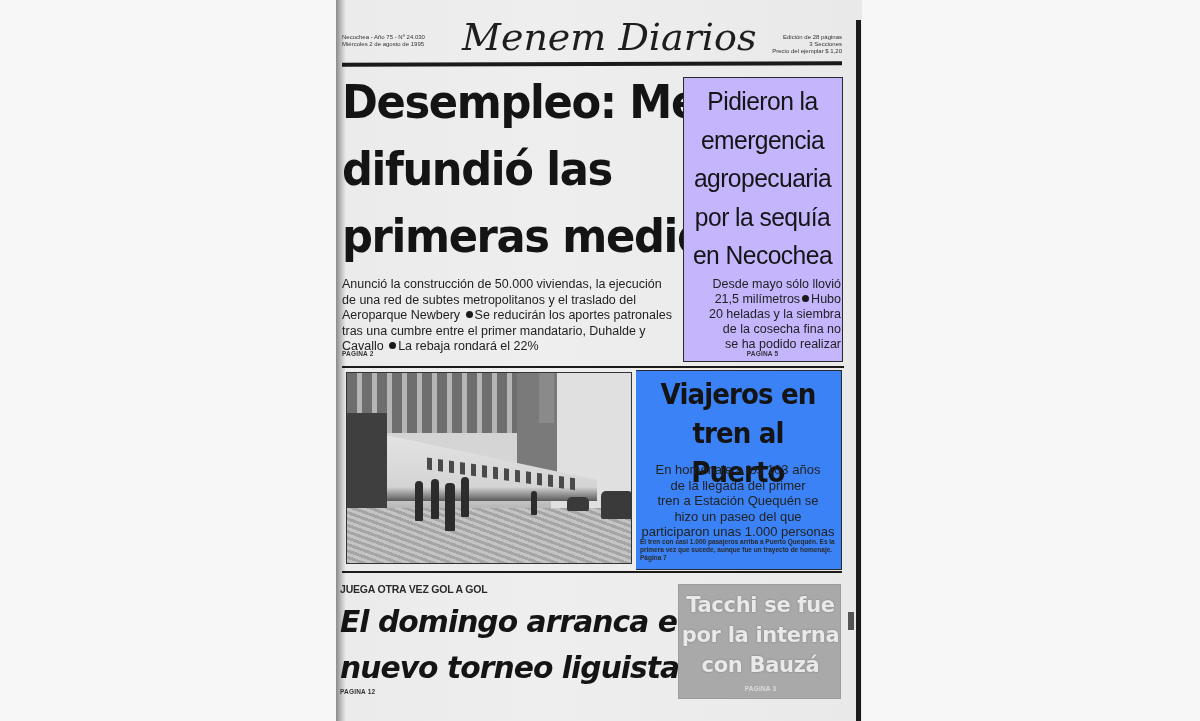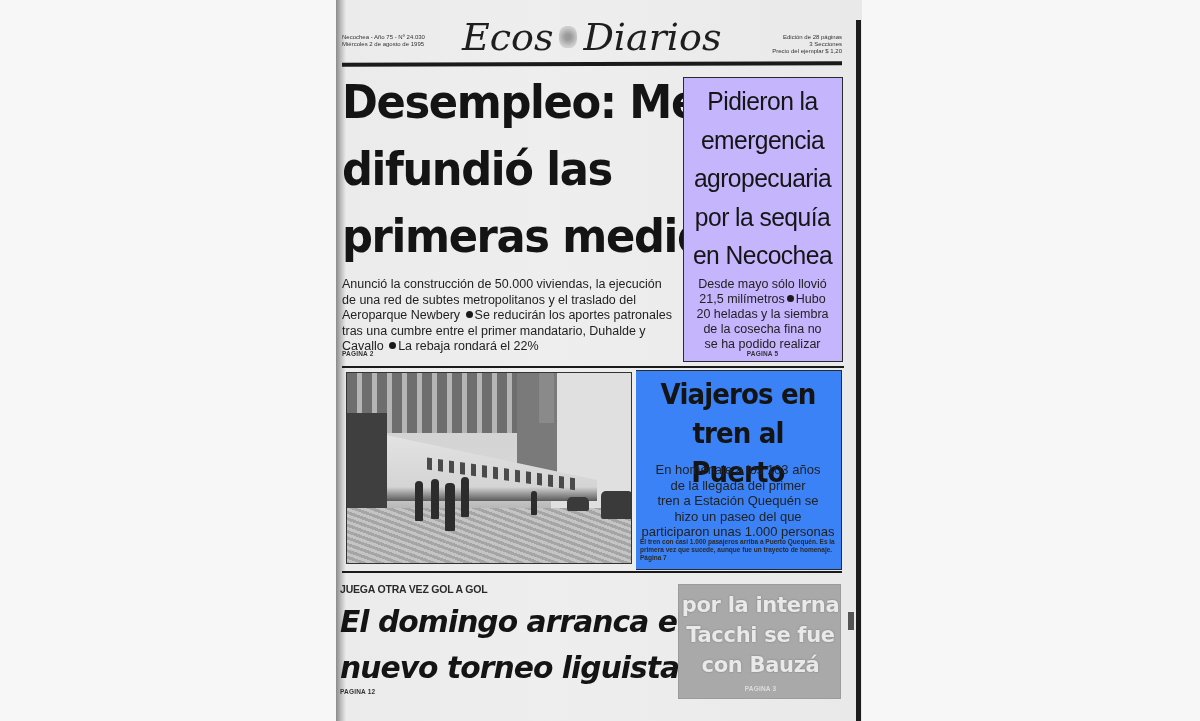--- a/index.html
+++ b/index.html
@@ -66,21 +66,21 @@
     .side-box {
       position: absolute; left: 683px; top: 77px; width: 160px; height: 285px;
       border: 1.5px solid #2a2a2a; background: #c4b5fd;
     }
     .side-headline {
       position: absolute; left: 0; top: 4px; width: 157px; text-align: center;
       font-family: "Liberation Sans", sans-serif; font-size: 26.5px; line-height: 38.5px;
       color: #151515; letter-spacing: -0.6px; transform: scaleX(0.93); transform-origin: center top;
     }
     .side-deck {
-      position: absolute; left: 0; top: 199px; width: 157px; text-align: center;
+      position: absolute; left: 0; top: 199px; width: 157px; text-align: right;
       font-size: 12.5px; line-height: 15px; color: #222;
     }
     .side-pageref { position: absolute; left: 0; top: 272px; width: 157px; text-align: center; }
 
     .mid-rule {
       position: absolute; left: 342px; top: 366px; width: 502px; height: 2px; background: #1a1a1a;
     }
 
     
     .photo {
@@ -166,21 +166,21 @@
 
 <div class="page"></div>
 <div class="page-shadow-left"></div>
 <div class="page-edge-right"></div>
 
 <div class="mast-left">
   <div>Necochea - Año 75 - Nº 24.030</div>
   <div>Miércoles 2 de agosto de 1995</div>
 </div>
 <div class="mast-title">
-  <span>Ecos</span>
+  <span>Menem</span>
   <span class="mast-emblem"></span>
   <span>Diarios</span>
 </div>
 <div class="mast-right">
   <div>Edición de 28 páginas</div>
   <div>3 Secciones</div>
   <div>Precio del ejemplar $ 1,20</div>
 </div>
 <div class="mast-rule"></div>
 
@@ -253,19 +253,19 @@
 
 <div class="sports-kicker">JUEGA OTRA VEZ GOL A GOL</div>
 <div class="sports-headline">
   <div>El domingo arranca el</div>
   <div>nuevo torneo liguista</div>
 </div>
 <div class="page-ref sports-pageref">PAGINA 12</div>
 
 <div class="promo-box">
   <div class="promo-headline">
+    <div>Tacchi se fue</div>
     <div>por la interna</div>
-    <div>Tacchi se fue</div>
     <div>con Bauzá</div>
   </div>
   <div class="page-ref promo-pageref">PAGINA 3</div>
 </div>
 <div class="margin-tab"></div>
 
 </body></html>

